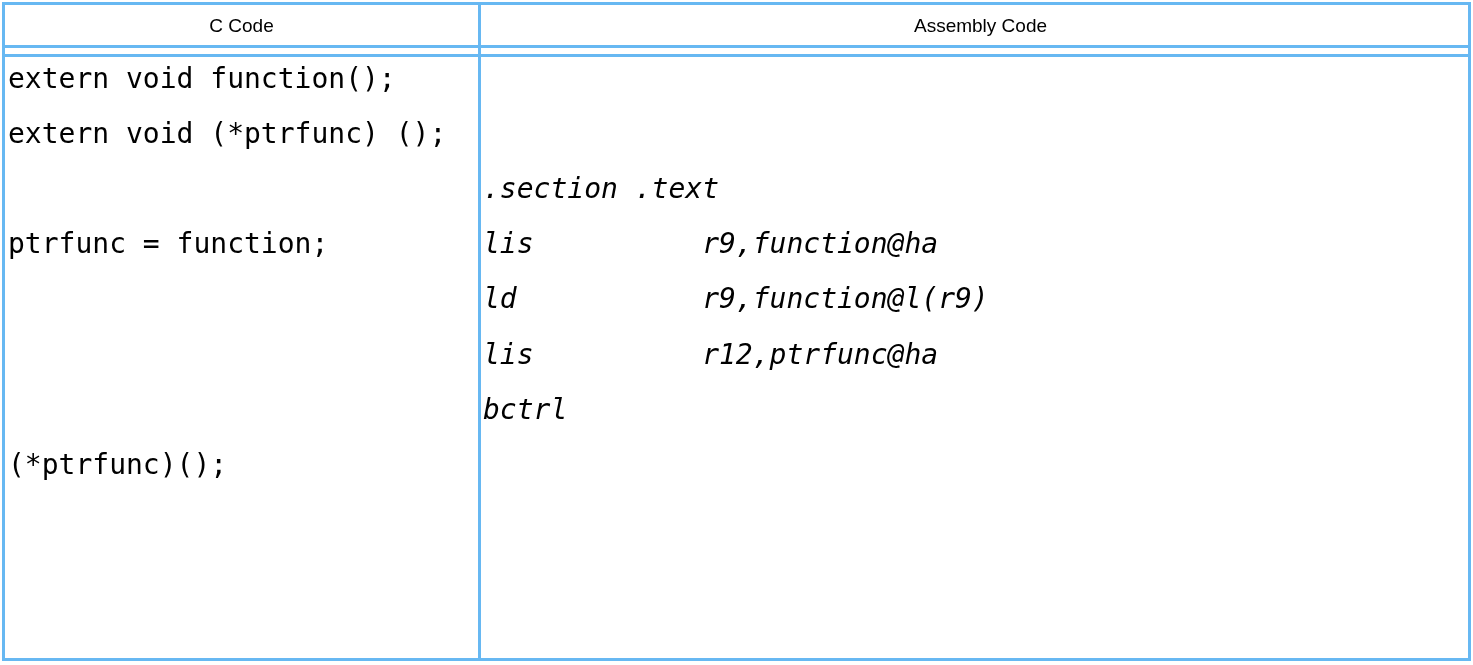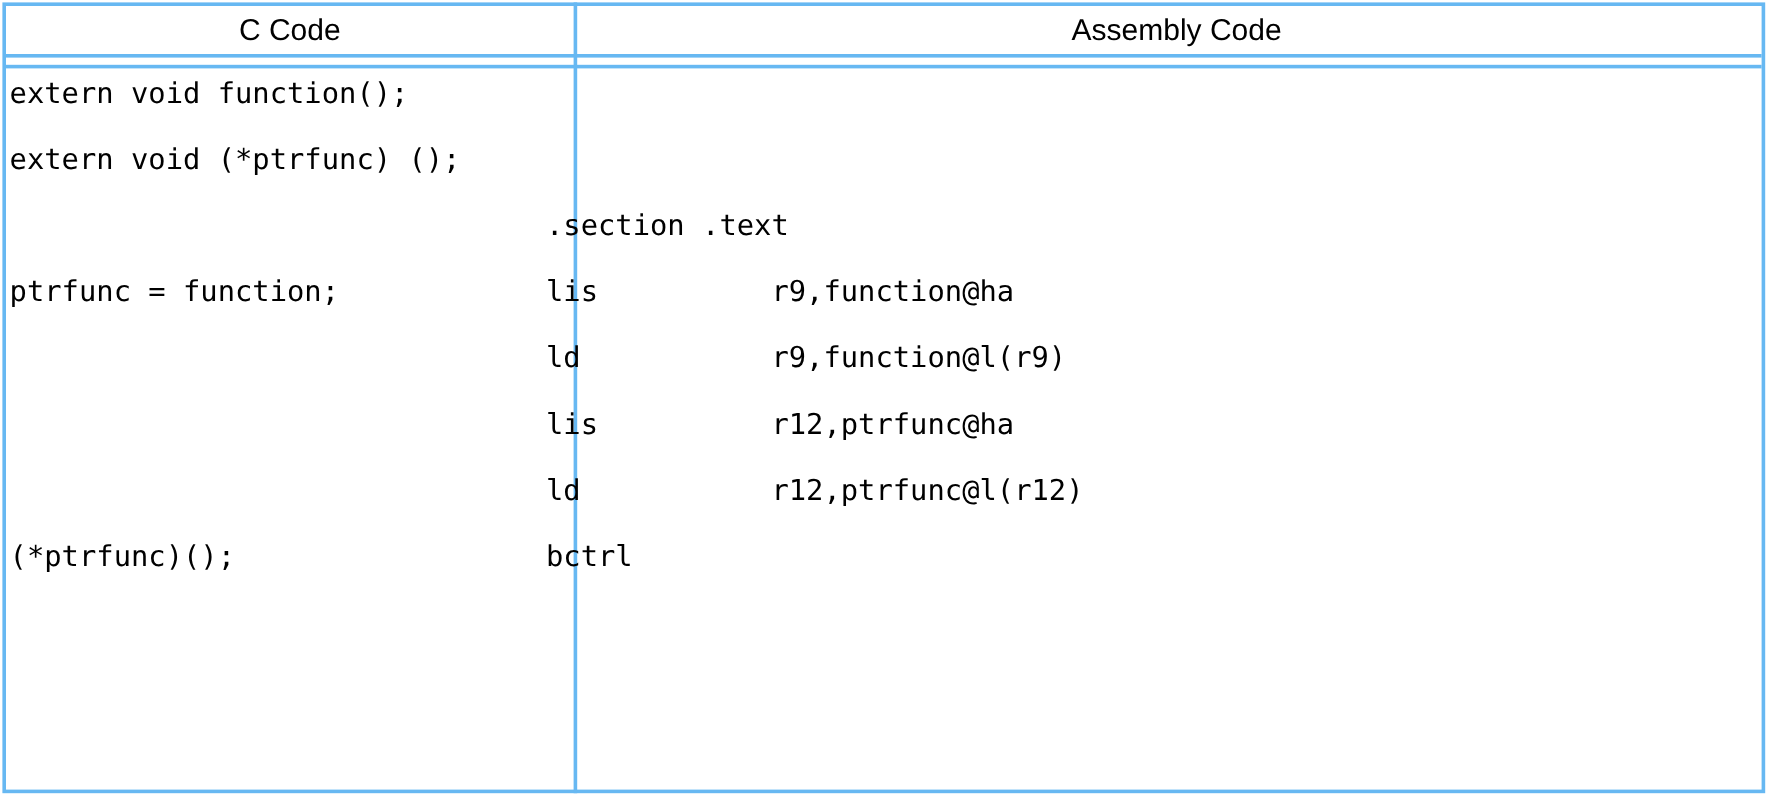--- a/index.html
+++ b/index.html
@@ -27,34 +27,34 @@
   }
   .hrule{
     position:absolute;left:0;right:0;height:3px;
     background:var(--accent);
   }
   .hrule-top{top:40px;}
   .hrule-bottom{top:49px;}
   .hdr{
     position:absolute;top:0;height:40px;
     display:flex;align-items:center;justify-content:center;
-    font-size:25px;line-height:1;
+    font-size:19px;line-height:1;
     color:var(--text);
     text-align:center;
   }
   .hdr-c{left:0;width:473px;}
   .hdr-asm{left:452px;right:0;padding-left:36px;}
   .code{
     position:absolute;top:45.7px;
     font-family:"DejaVu Sans Mono","Liberation Mono",monospace;
-    font-size:24px;
+    font-size:28px;
     color:var(--text);
   }
   .code-c{left:3px;width:470px;overflow:hidden;}
-  .code-asm{left:450px;right:0;overflow:hidden;}
+  .code-asm{left:478px;right:0;overflow:hidden;font-style:italic;}
   .line{
     height:55.2px;line-height:55.2px;
     white-space:pre;
   }
 </style>
 </head>
 <body>
 
 <div class="frame">
 
@@ -79,17 +79,16 @@
     <div class="line"></div>
   </div>
 
   <div class="code code-asm">
     <div class="line"></div>
     <div class="line"></div>
     <div class="line">.section .text</div>
     <div class="line">lis          r9,function@ha</div>
     <div class="line">ld           r9,function@l(r9)</div>
     <div class="line">lis          r12,ptrfunc@ha</div>
-    <div class="line">ld           r12,ptrfunc@l(r12)</div>
     <div class="line">bctrl</div>
   </div>
 
 </div>
 
 </body></html>

